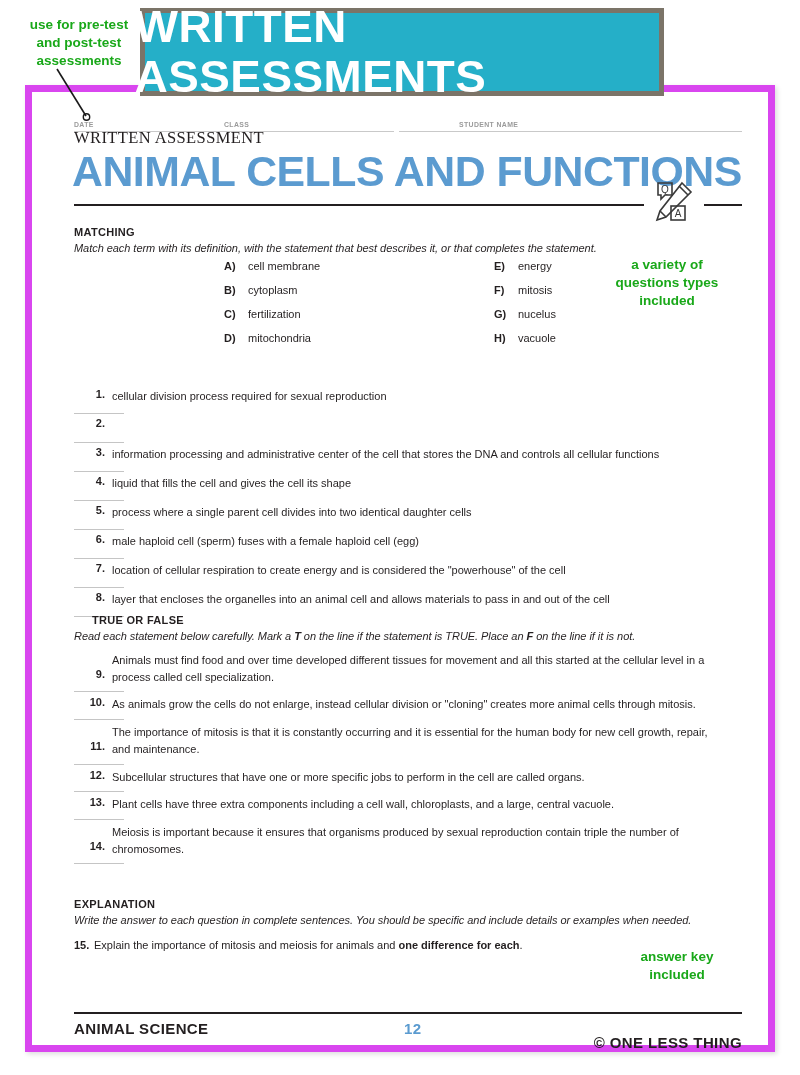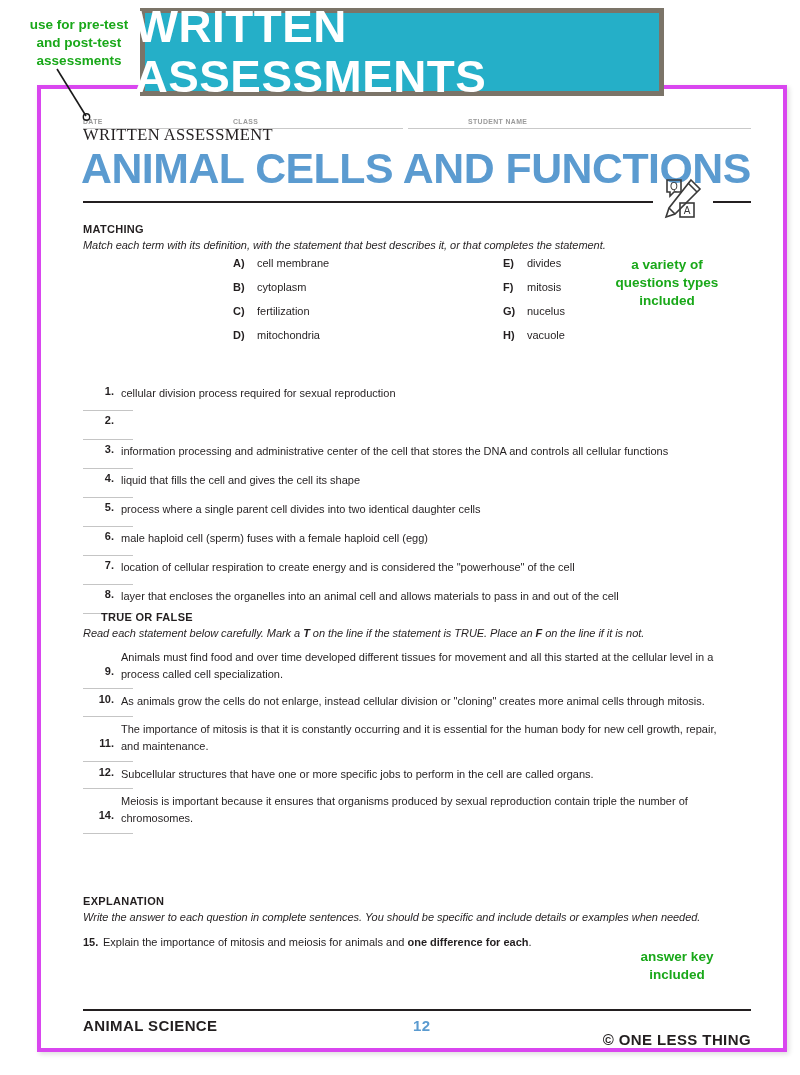--- a/index.html
+++ b/index.html
@@ -60,26 +60,26 @@
     left: 55px;
     top: 68px;
     width: 40px;
     height: 54px;
     z-index: 44;
   }
 
   
   #page-sheet {
     position: absolute;
-    left: 37px;
+    left: 25px;
     top: 85px;
     width: 750px;
     height: 967px;
     background: #ffffff;
-    border: 4px solid #d946ef;
+    border: 7px solid #d946ef;
     box-shadow: 2px 2px 5px rgba(0,0,0,0.14);
     box-sizing: border-box;
     z-index: 10;
   }
 
   
   #form-header {
     position: absolute;
     left: 42px;
     top: 18px;
@@ -334,21 +334,21 @@
         <span class="term">fertilization</span>
       </div>
       <div class="bank-item">
         <span class="lbl">D)</span>
         <span class="term">mitochondria</span>
       </div>
     </div>
     <div class="bank-col right">
       <div class="bank-item">
         <span class="lbl">E)</span>
-        <span class="term">divides</span>
+        <span class="term">energy</span>
       </div>
       <div class="bank-item">
         <span class="lbl">F)</span>
         <span class="term">mitosis</span>
       </div>
       <div class="bank-item">
         <span class="lbl">G)</span>
         <span class="term">nucelus</span>
       </div>
       <div class="bank-item">
@@ -418,20 +418,25 @@
     </div>
     <div class="qrow two-line">
       <span class="blank"></span>
       <span class="num">11.</span>
       <span class="qtext">The importance of mitosis is that it is constantly occurring and it is essential for the human body for new cell growth, repair, and maintenance.</span>
     </div>
     <div class="qrow">
       <span class="blank"></span>
       <span class="num">12.</span>
       <span class="qtext">Subcellular structures that have one or more specific jobs to perform in the cell are called organs.</span>
+    </div>
+    <div class="qrow">
+      <span class="blank"></span>
+      <span class="num">13.</span>
+      <span class="qtext">Plant cells have three extra components including a cell wall, chloroplasts, and a large, central vacuole.</span>
     </div>
     <div class="qrow two-line">
       <span class="blank"></span>
       <span class="num">14.</span>
       <span class="qtext">Meiosis is important because it ensures that organisms produced by sexual reproduction contain triple the number of chromosomes.</span>
     </div>
   </div>
 
   <div class="section-head" style="top:806px;">EXPLANATION</div>
   <div class="section-sub" style="top:822px;">Write the answer to each question in complete sentences. You should be specific and include details or examples when needed.</div>

